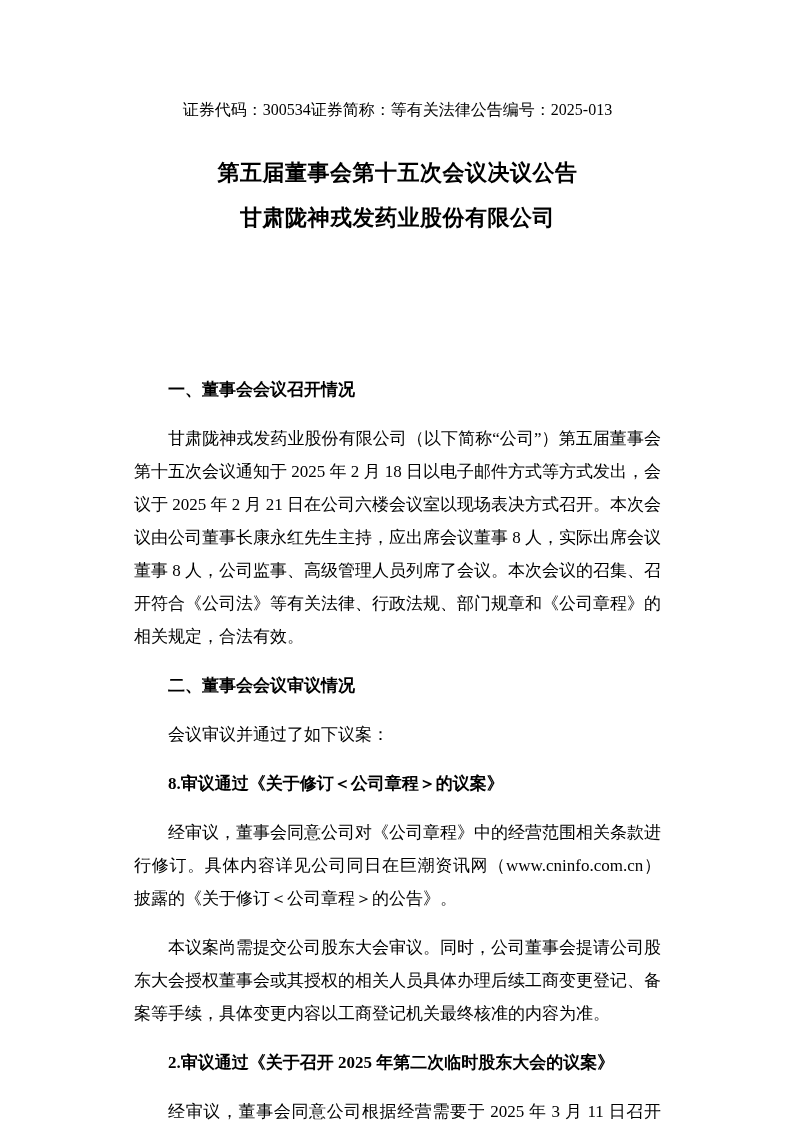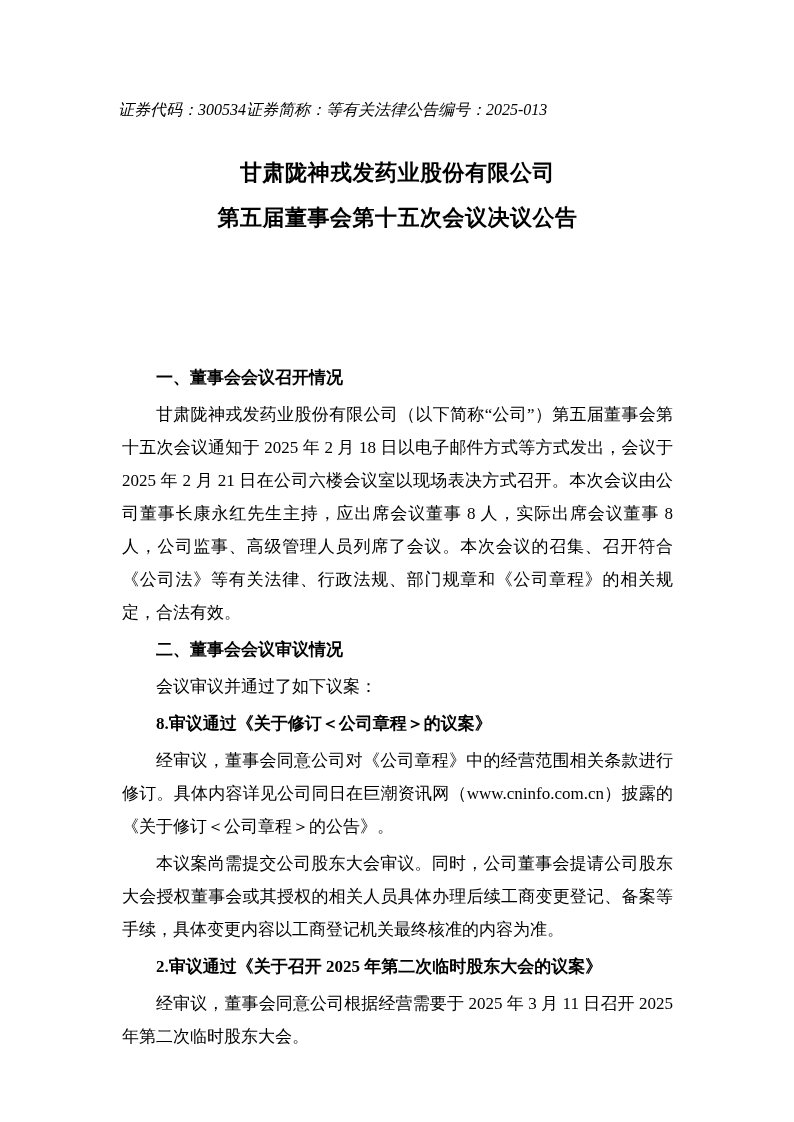--- a/index.html
+++ b/index.html
@@ -15,25 +15,24 @@
     color: #000000;
     font-family: "Liberation Serif", "DejaVu Serif", serif;
     overflow: hidden;
   }
   .doc-header {
     position: absolute;
     top: 100px;
     left: 118px;
     width: 559px;
     display: flex;
-    justify-content: flex-start;
+    justify-content: center;
     font-size: 16px;
     line-height: 20px;
     white-space: nowrap;
-    font-style: italic;
   }
   .doc-header .seg { display: inline-block; }
   .doc-title {
     position: absolute;
     top: 150px;
     left: 118px;
     width: 559px;
     text-align: center;
     font-size: 22px;
     font-weight: bold;
@@ -54,21 +53,21 @@
   .doc-body {
     position: absolute;
     top: 357px;
     left: 118px;
     width: 559px;
     font-size: 17px;
     line-height: 33px;
     text-align: justify;
   }
   .doc-body p {
-    margin: 4px;
+    margin: 16px;
     text-indent: 2em;
   }
   .sec-heading {
     font-weight: bold;
   }
   .item-title {
     font-weight: bold;
   }
 </style>
 </head>
@@ -76,22 +75,22 @@
 
 <div class="page">
 
   <div class="doc-header">
     <span class="seg"><span>证券代码：</span><span>300534</span></span>
     <span class="seg"><span>证券简称：</span><span>等有关法律</span></span>
     <span class="seg"><span>公告编号：</span><span>2025-013</span></span>
   </div>
 
   <div class="doc-title">
+    <div>第五届董事会第十五次会议决议公告</div>
     <div>甘肃陇神戎发药业股份有限公司</div>
-    <div>第五届董事会第十五次会议决议公告</div>
   </div>
 
 
   <div class="doc-body">
 
     <p class="sec-heading">一、董事会会议召开情况</p>
     <p>甘肃陇神戎发药业股份有限公司（以下简称“公司”）第五届董事会第十五次会议通知于 2025 年 2 月 18 日以电子邮件方式等方式发出，会议于 2025 年 2 月 21 日在公司六楼会议室以现场表决方式召开。本次会议由公司董事长康永红先生主持，应出席会议董事 8 人，实际出席会议董事 8 人，公司监事、高级管理人员列席了会议。本次会议的召集、召开符合《公司法》等有关法律、行政法规、部门规章和《公司章程》的相关规定，合法有效。</p>
 
     <p class="sec-heading">二、董事会会议审议情况</p>
     <p>会议审议并通过了如下议案：</p>

